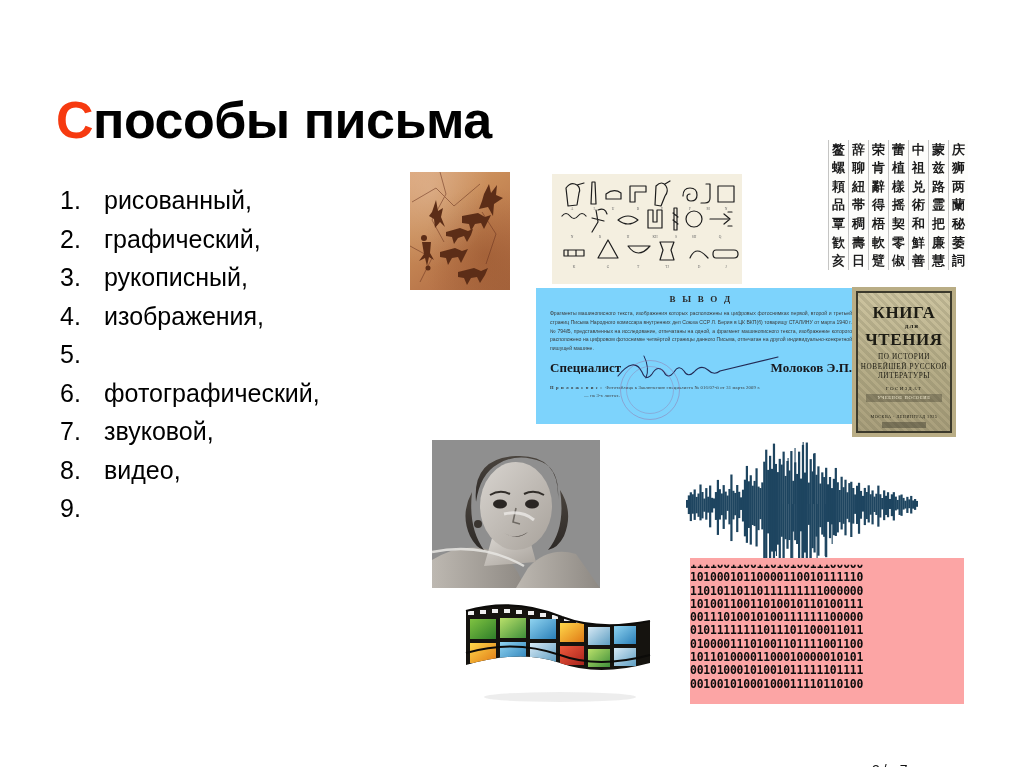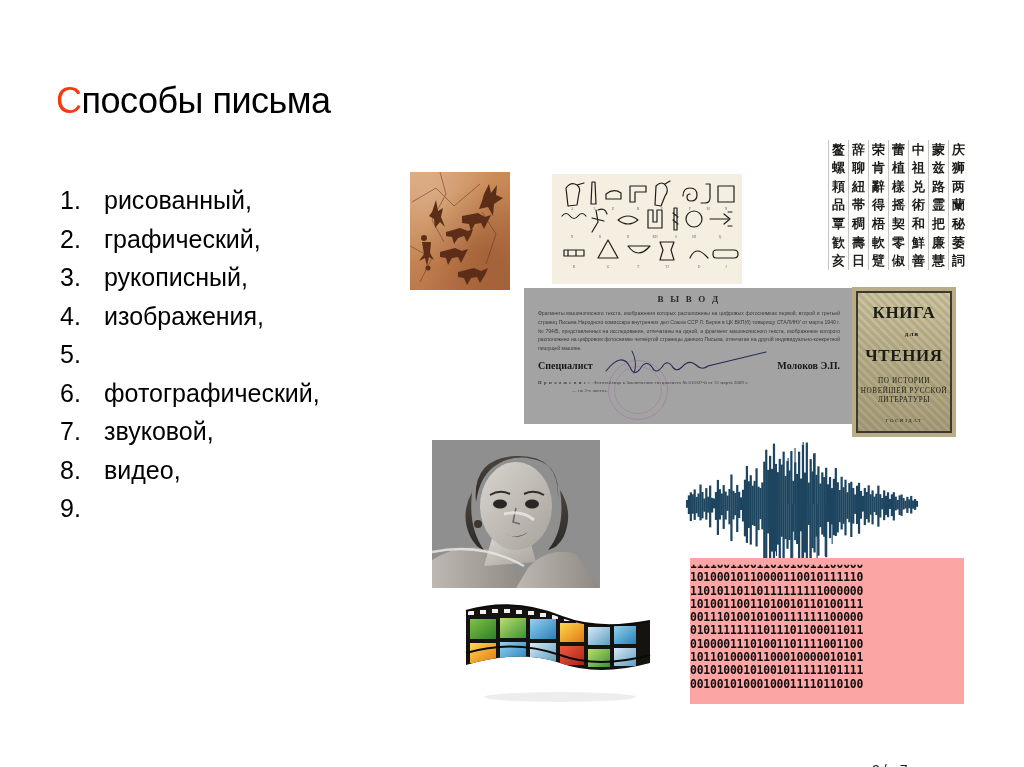--- a/index.html
+++ b/index.html
@@ -14,22 +14,22 @@
     overflow: hidden;
     font-family: "Liberation Sans", sans-serif;
     color: #000000;
   }
 
   
   #slide-title {
     position: absolute;
     left: 56px;
     top: 58px;
-    font-size: 36px;
-    font-weight: normal;
+    font-size: 52px;
+    font-weight: bold;
     letter-spacing: -0.5px;
     line-height: 1.05;
     white-space: nowrap;
   }
   #slide-title .accent { color: #f63a10; }
 
   
   #methods-list {
     position: absolute;
     left: 52px;
@@ -99,22 +99,22 @@
     font-size: 13px;
     font-weight: bold;
     color: #1c1c1c;
     border-left: 1px solid rgba(0,0,0,0.22);
     line-height: 1;
     overflow: hidden;
   }
 
   
   #typed-document {
-    left: 524px; top: 288px; width: 330px; height: 136px;
-    background: #a3a3a3;
+    left: 536px; top: 288px; width: 330px; height: 136px;
+    background: #7dd3fc;
     padding: 6px 14px 4px 14px;
     box-sizing: border-box;
     color: #2a2a2a;
   }
   #doc-heading {
     text-align: center;
     font-family: "Liberation Serif", serif;
     font-weight: bold;
     font-size: 9px;
     letter-spacing: 2.2px;
@@ -126,21 +126,21 @@
     text-align: justify;
     color: #3a3a3a;
     margin-bottom: 7px;
   }
   .doc-sign-row {
     display: flex;
     justify-content: space-between;
     align-items: flex-end;
     position: relative;
     font-family: "Liberation Serif", serif;
-    font-size: 10px;
+    font-size: 13px;
     font-weight: bold;
     color: #17171c;
     margin-bottom: 8px;
   }
   #doc-signature-mark {
     position: absolute;
     left: 64px; bottom: -4px;
     width: 170px; height: 26px;
     pointer-events: none;
   }
@@ -185,21 +185,20 @@
       linear-gradient(180deg, #cdc4a0 0%, #b6ad88 55%, #a99f7c 100%);
     display: flex;
     flex-direction: column;
     align-items: center;
     padding-top: 11px;
     box-sizing: border-box;
     font-family: "Liberation Serif", serif;
     color: #1d1c14;
     text-align: center;
     overflow: hidden;
-    gap: 8px;
   }
   .bk-main {
     font-size: 17px; font-weight: bold; letter-spacing: 0.6px; line-height: 1;
   }
   .bk-for { font-size: 7px; font-weight: bold; letter-spacing: 1px; margin: 1px 0; padding-left: 16px; }
   .bk-sub {
     font-size: 7.2px; font-weight: normal; line-height: 1.32;
     letter-spacing: 0.6px; margin-top: 5px;
   }
   .bk-pub { font-size: 5px; letter-spacing: 1.4px; margin-top: 4px; }

